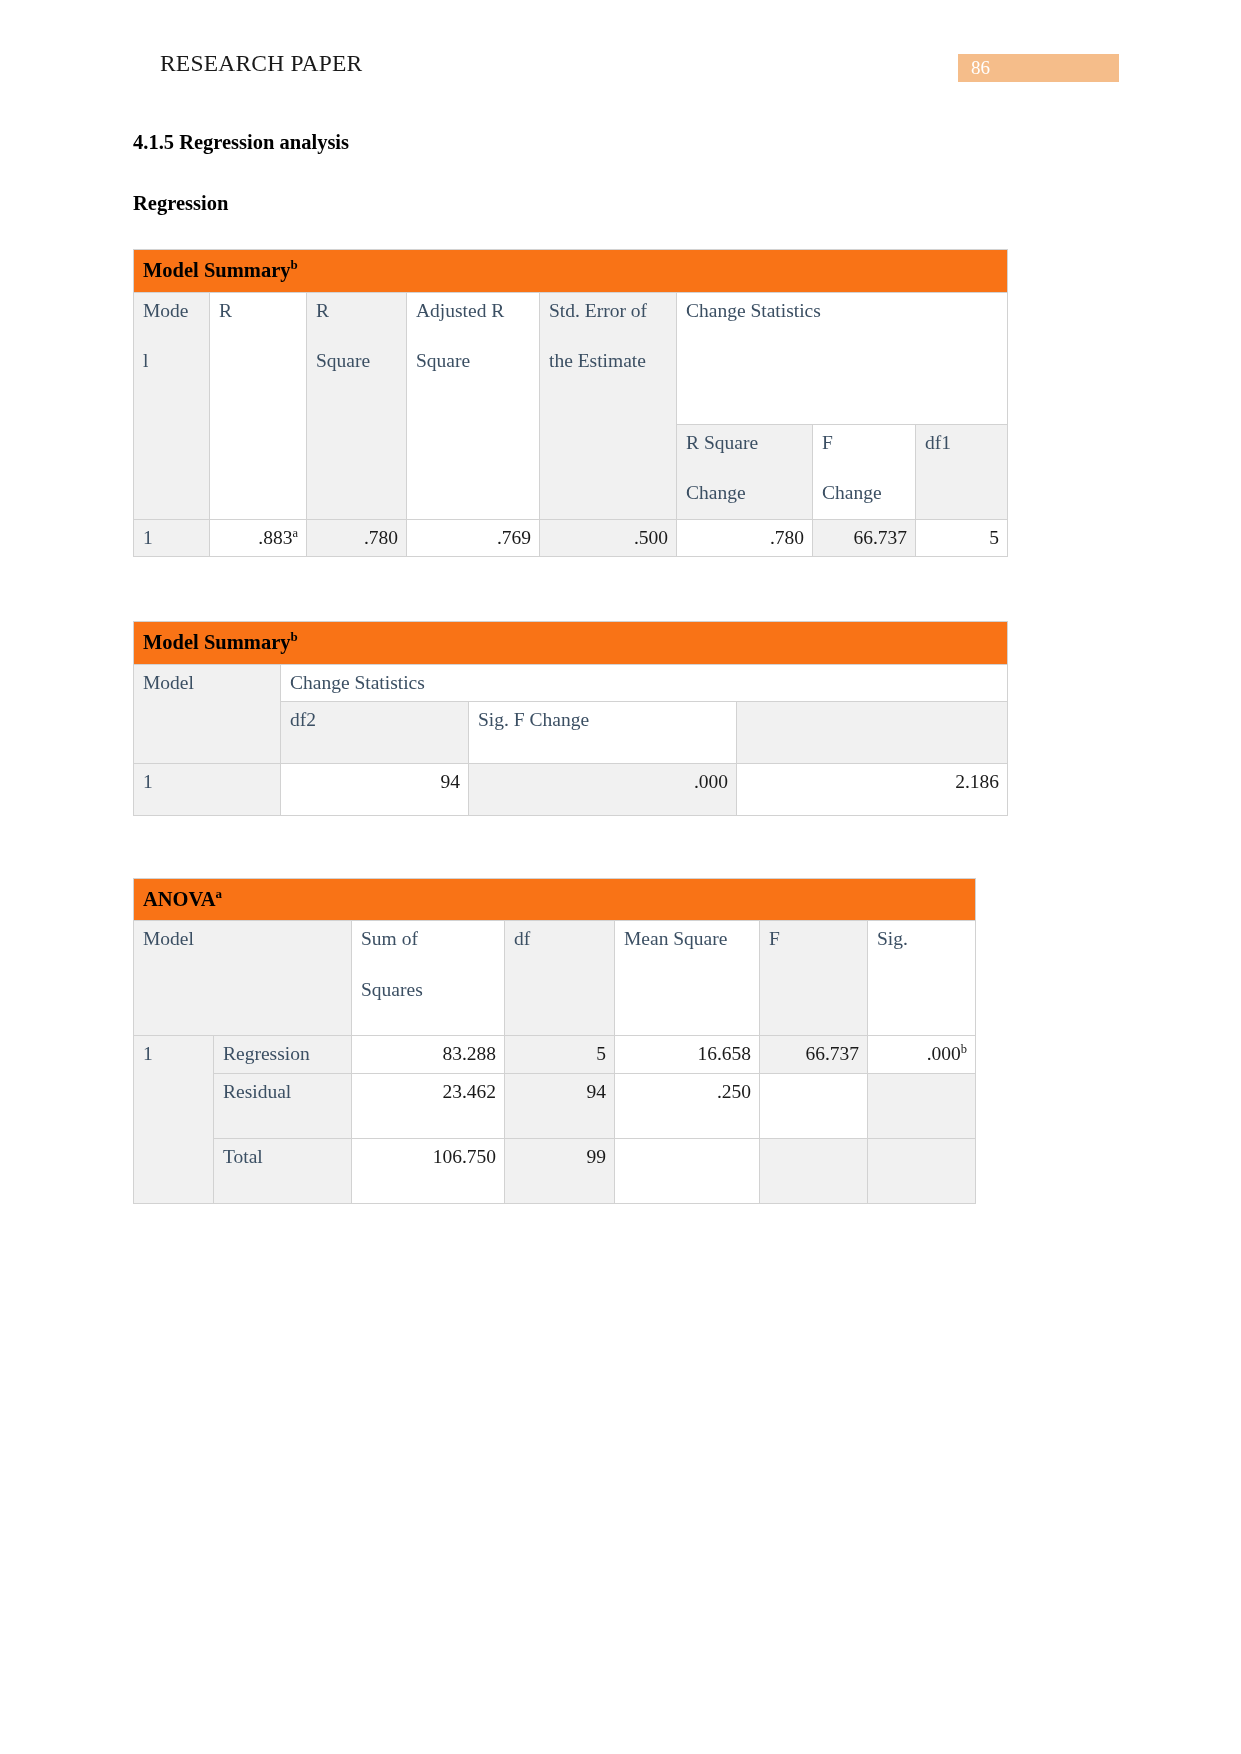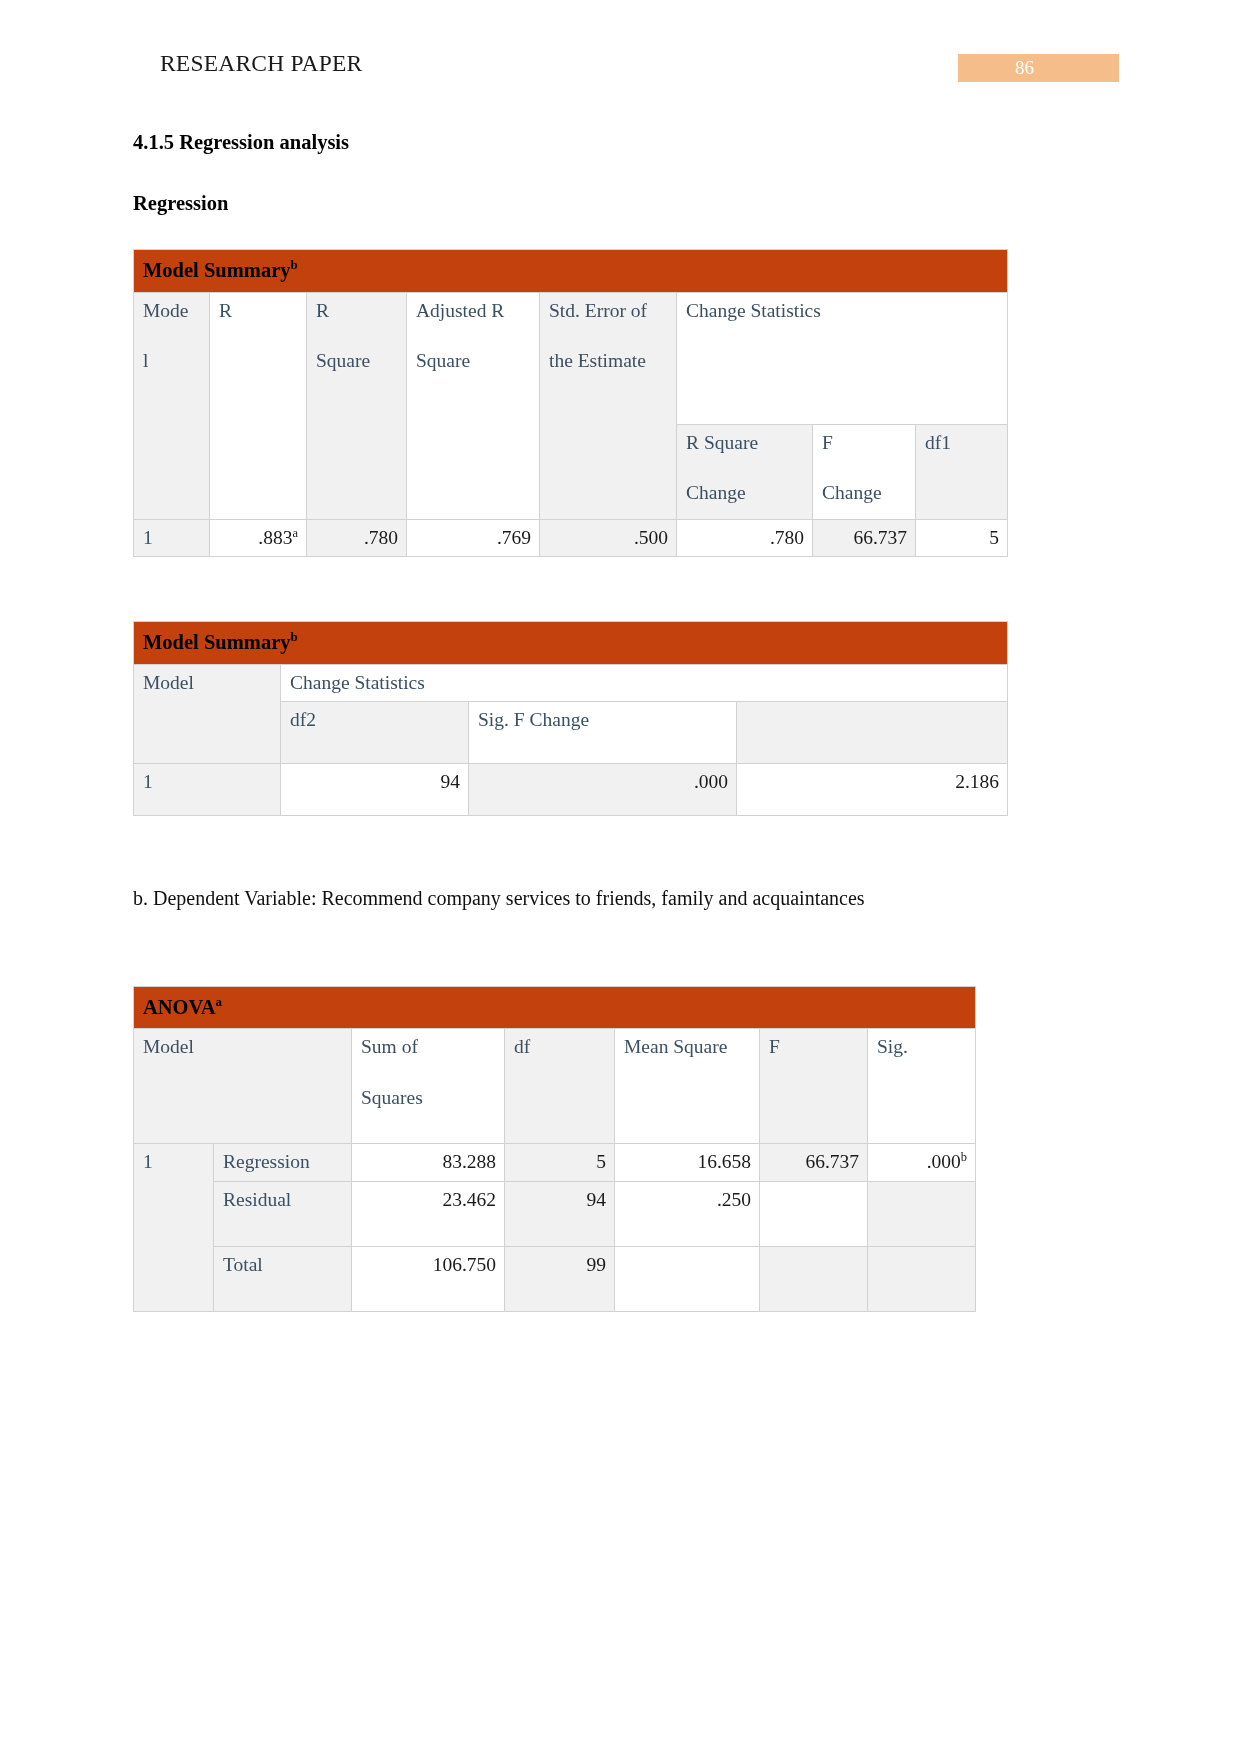--- a/index.html
+++ b/index.html
@@ -48,21 +48,20 @@
     height: 28px;
     background: #f5bd8a;
   }
   .page-badge-num {
     position: absolute;
     left: 13px;
     top: 2px;
     font-size: 19px;
     color: #ffffff;
     line-height: 24px;
-    margin-left: 44px;
   }
 
   
   .content {
     position: absolute;
     left: 133px;
     top: 128px;
     width: 975px;
   }
 
@@ -90,21 +89,21 @@
     color: #3b4f63;
     background: #ffffff;
   }
   .spss-table td {
     border: 1px solid #d2d2d2;
     vertical-align: top;
     padding: 8px 8px 8px 9px;
     word-wrap: break-word;
   }
   .tbl-title {
-    background: #c2410c;
+    background: #f97316;
     color: #000000;
     font-weight: bold;
     font-size: 20.5px;
     border: 1px solid #d2d2d2 !important;
     padding-top: 10px !important;
     padding-bottom: 10px !important;
   }
   .tbl-title sup {
     font-size: 13px;
     vertical-align: super;
@@ -248,21 +247,20 @@
         <tr>
           <td class="shade modelnum" style="height:35px">1</td>
           <td class="plain val">94</td>
           <td class="shade val">.000</td>
           <td class="plain val">2.186</td>
         </tr>
       </tbody>
     </table>
 
     <div class="footnotes">
-      <div class="footnote-b">b. Dependent Variable: Recommend company services to friends, family and acquaintances</div>
     </div>
 
     <table class="spss-table" id="table-anova">
       <colgroup>
         <col style="width:80px">
         <col style="width:138px">
         <col style="width:153px">
         <col style="width:110px">
         <col style="width:145px">
         <col style="width:108px">

